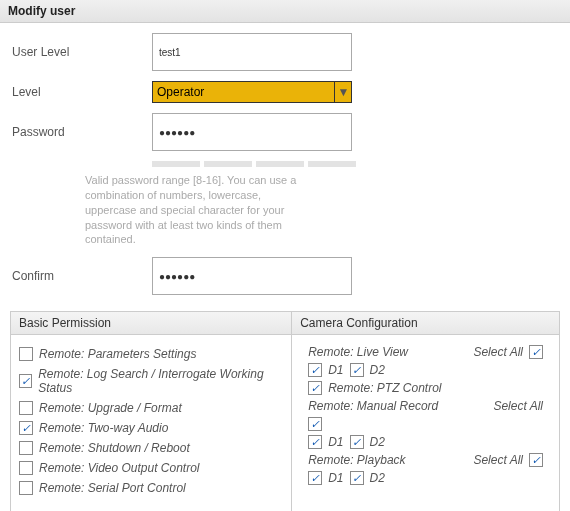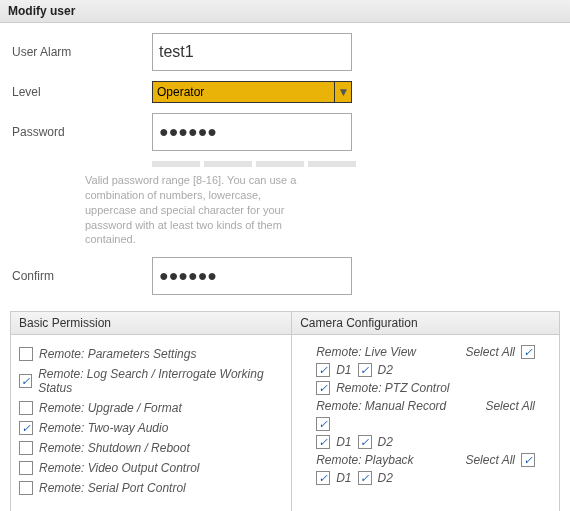--- a/index.html
+++ b/index.html
@@ -28,21 +28,21 @@
   }
   .form-row label.fld {
     width: 140px;
     color: #555;
   }
   .text-input {
     width: 200px;
     height: 22px;
     border: 1px solid #aaa;
     padding: 18px 6px;
-    font-size: 16px;
+    font-size: 10px;
     color: #333;
   }
   .select-wrap {
     position: relative;
     width: 200px;
   }
   .select-wrap select {
     width: 100%;
     height: 22px;
     border: 1px solid #333;
@@ -125,39 +125,39 @@
   }
   .notify-line {
     margin: 4px 0 6px -2px;
     color: #555;
   }
   .cam-line {
     display: flex;
     align-items: center;
     gap: 6px;
     flex-wrap: wrap;
-    margin: 4px 16px;
+    margin: 4px 8px;
   }
   .cam-line .lbl { color: #555; }
   .footer {
     display: flex;
     justify-content: flex-end;
     gap: 10px;
     padding: 14px 14px 10px 14px;
   }
 </style>
 </head>
 <body>
 
 <div class="titlebar">Modify user</div>
 
 <div class="form-area">
 
   <div class="form-row">
-    <label class="fld">User Alarm</label>
+    <label class="fld">User Level</label>
     <input class="text-input" type="text" value="test1" style="">
   </div>
 
   <div class="form-row">
     <label class="fld">Level</label>
     <div class="select-wrap">
       <select>
         <option>Operator</option>
       </select>
       <span class="select-arrow">▼</span>

